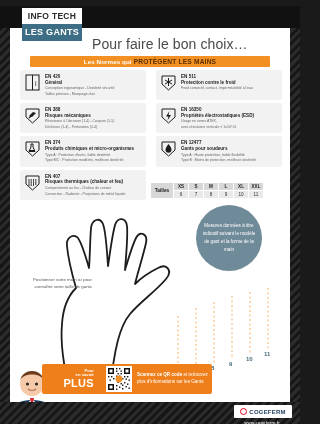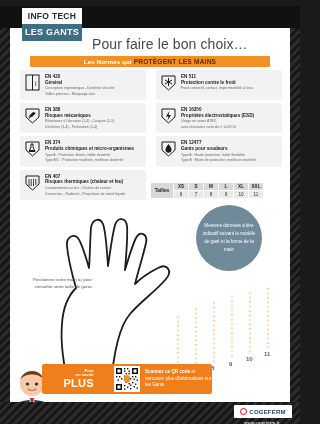--- a/index.html
+++ b/index.html
@@ -102,21 +102,21 @@
   
   .rnum{
     position:absolute;font-size:6px;color:#4a6b7c;font-weight:bold;
   }
   
   .fbanner{
     position:absolute;left:42px;top:358px;width:170px;height:30px;
     background:#ef7f1a;border-radius:2px;display:flex;align-items:center;
   }
   .fb-left{
-    width:52px;text-align:right;padding-right:20px;color:#ffffff;line-height:1.05;
+    width:52px;text-align:right;padding-right:12px;color:#ffffff;line-height:1.05;
   }
   .fb-left .s1{font-size:4.2px;display:block;font-weight:bold;}
   .fb-left .s2{font-size:4.2px;display:block;font-weight:bold;}
   .fb-left .s3{font-size:11px;display:block;font-weight:bold;letter-spacing:.3px;}
   .qr{
     width:26px;height:26px;flex:none;background:#ffffff;padding:1px;box-sizing:border-box;
   }
   .fb-right{
     flex:1;padding-left:5px;color:#ffffff;font-size:4.6px;line-height:1.5;font-weight:bold;
   }

